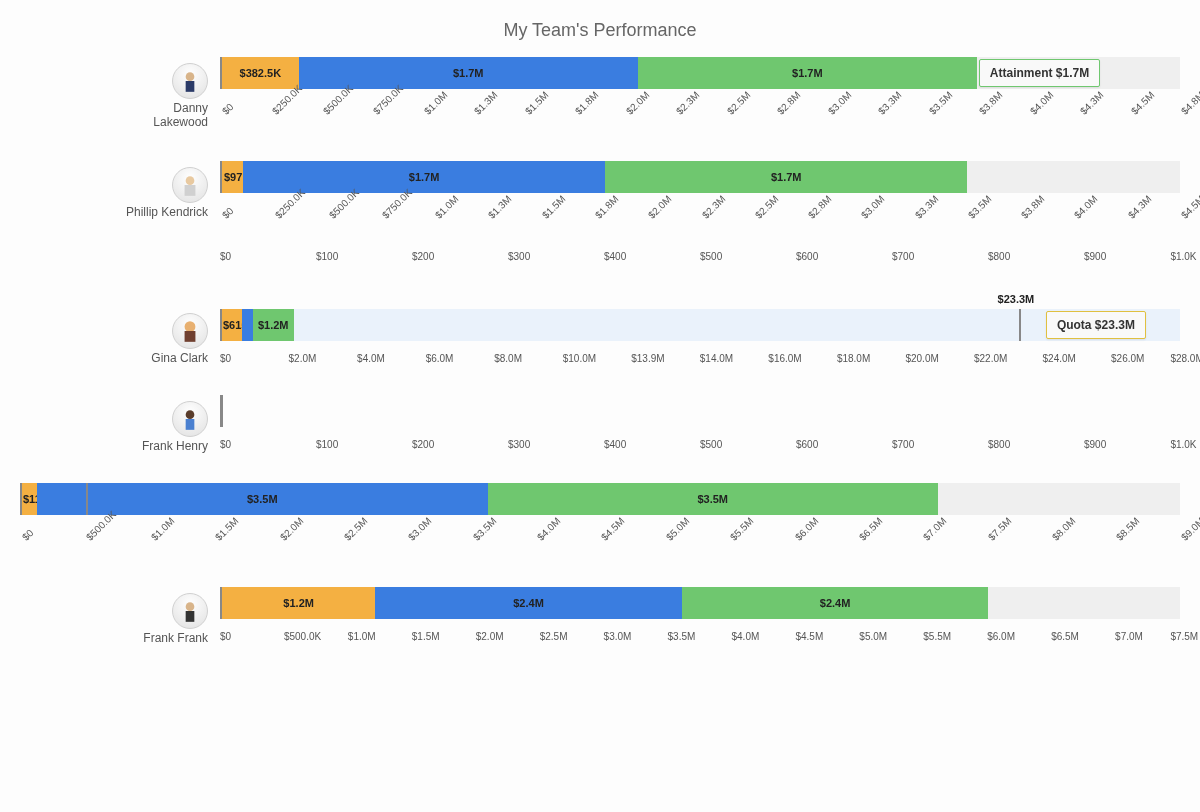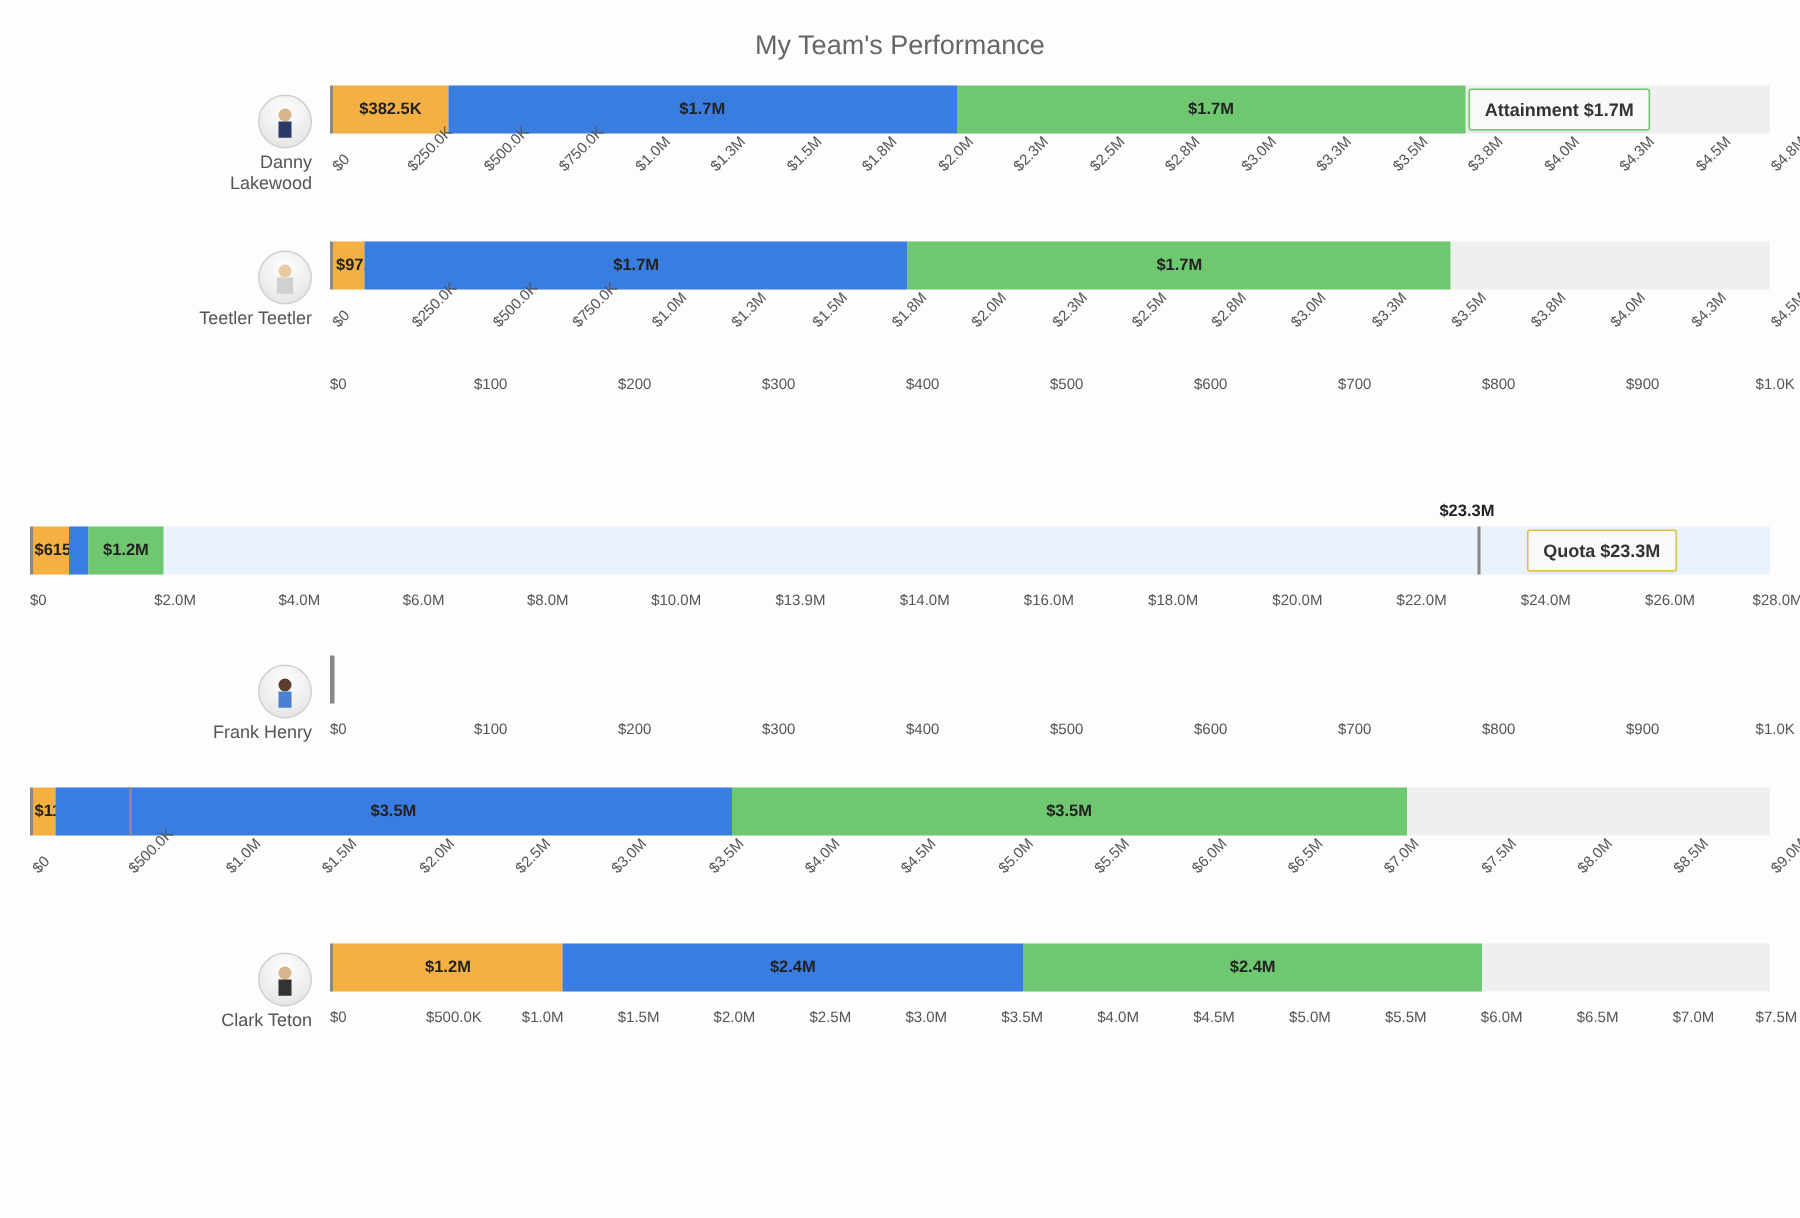--- a/index.html
+++ b/index.html
@@ -181,21 +181,21 @@
   </div>
 
   <div class="row">
     <div class="person-col">
       <div class="avatar">
         <svg viewBox="0 0 24 24">
             <circle cx="12" cy="8" r="4" fill="#e8c9a0"></circle>
             <rect x="7" y="12" width="10" height="10" fill="#d0d0d0"></rect>
           </svg>
       </div>
-      <div class="person-name">Teetler Teetler</div>
+      <div class="person-name">Phillip Kendrick</div>
     </div>
     <div class="bar-col">
       <div class="track">
         <div class="seg orange" style="left:0%;width:2.2%;justify-content:flex-start;padding-left:2px;overflow:visible;">$97.8K</div>
         <div class="seg blue" style="left:2.2%;width:37.8%;">$1.7M</div>
         <div class="seg green" style="left:40%;width:37.8%;">$1.7M</div>
       </div>
       <div class="axis-stack">
         <div class="axis">
           <span class="tick rot" style="left:0%">$0</span>
@@ -229,22 +229,31 @@
           <span class="tick" style="left:70%">$700</span>
           <span class="tick" style="left:80%">$800</span>
           <span class="tick" style="left:90%">$900</span>
           <span class="tick" style="left:99%">$1.0K</span>
         </div>
       </div>
     </div>
   </div>
 
   <div class="row">
-    <div class="bar-col">
-      <div style="position:relative;height:16px;margin-top:42px;">
+    <div class="person-col" style="padding-top:20px;">
+      <div class="avatar">
+        <svg viewBox="0 0 24 24">
+            <circle cx="12" cy="8" r="5" fill="#e8b070"></circle>
+            <rect x="7" y="12" width="10" height="10" fill="#704030"></rect>
+          </svg>
+      </div>
+      <div class="person-name">Gina Clark</div>
+    </div>
+    <div class="bar-col">
+      <div style="position:relative;height:16px;">
         <span class="quota-label" style="left:81%;top:0;">$23.3M</span>
       </div>
       <div class="track light">
         <div class="seg orange" style="left:0%;width:2.1%;overflow:visible;justify-content:flex-start;padding-left:1px;">$615</div>
         <div class="seg blue" style="left:2.1%;width:1.1%;"></div>
         <div class="seg green" style="left:3.2%;width:4.3%;overflow:visible;">$1.2M</div>
         <div class="quota-line" style="left:83.2%;"></div>
         <div class="tooltip yellow-b" style="left:86%;">Quota $23.3M</div>
       </div>
       <div class="axis short">
@@ -328,21 +337,21 @@
   </div>
 
   <div class="row" style="margin-bottom:0;">
     <div class="person-col">
       <div class="avatar">
         <svg viewBox="0 0 24 24">
             <circle cx="12" cy="8" r="4" fill="#d8b48a"></circle>
             <rect x="8" y="12" width="8" height="10" fill="#333"></rect>
           </svg>
       </div>
-      <div class="person-name">Clark Teton</div>
+      <div class="person-name">Frank Frank</div>
     </div>
     <div class="bar-col">
       <div class="track">
         <div class="seg orange" style="left:0%;width:16%;">$1.2M</div>
         <div class="seg blue" style="left:16%;width:32%;">$2.4M</div>
         <div class="seg green" style="left:48%;width:32%;">$2.4M</div>
       </div>
       <div class="axis short">
         <span class="tick" style="left:0%">$0</span>
         <span class="tick" style="left:6.66%">$500.0K</span>

